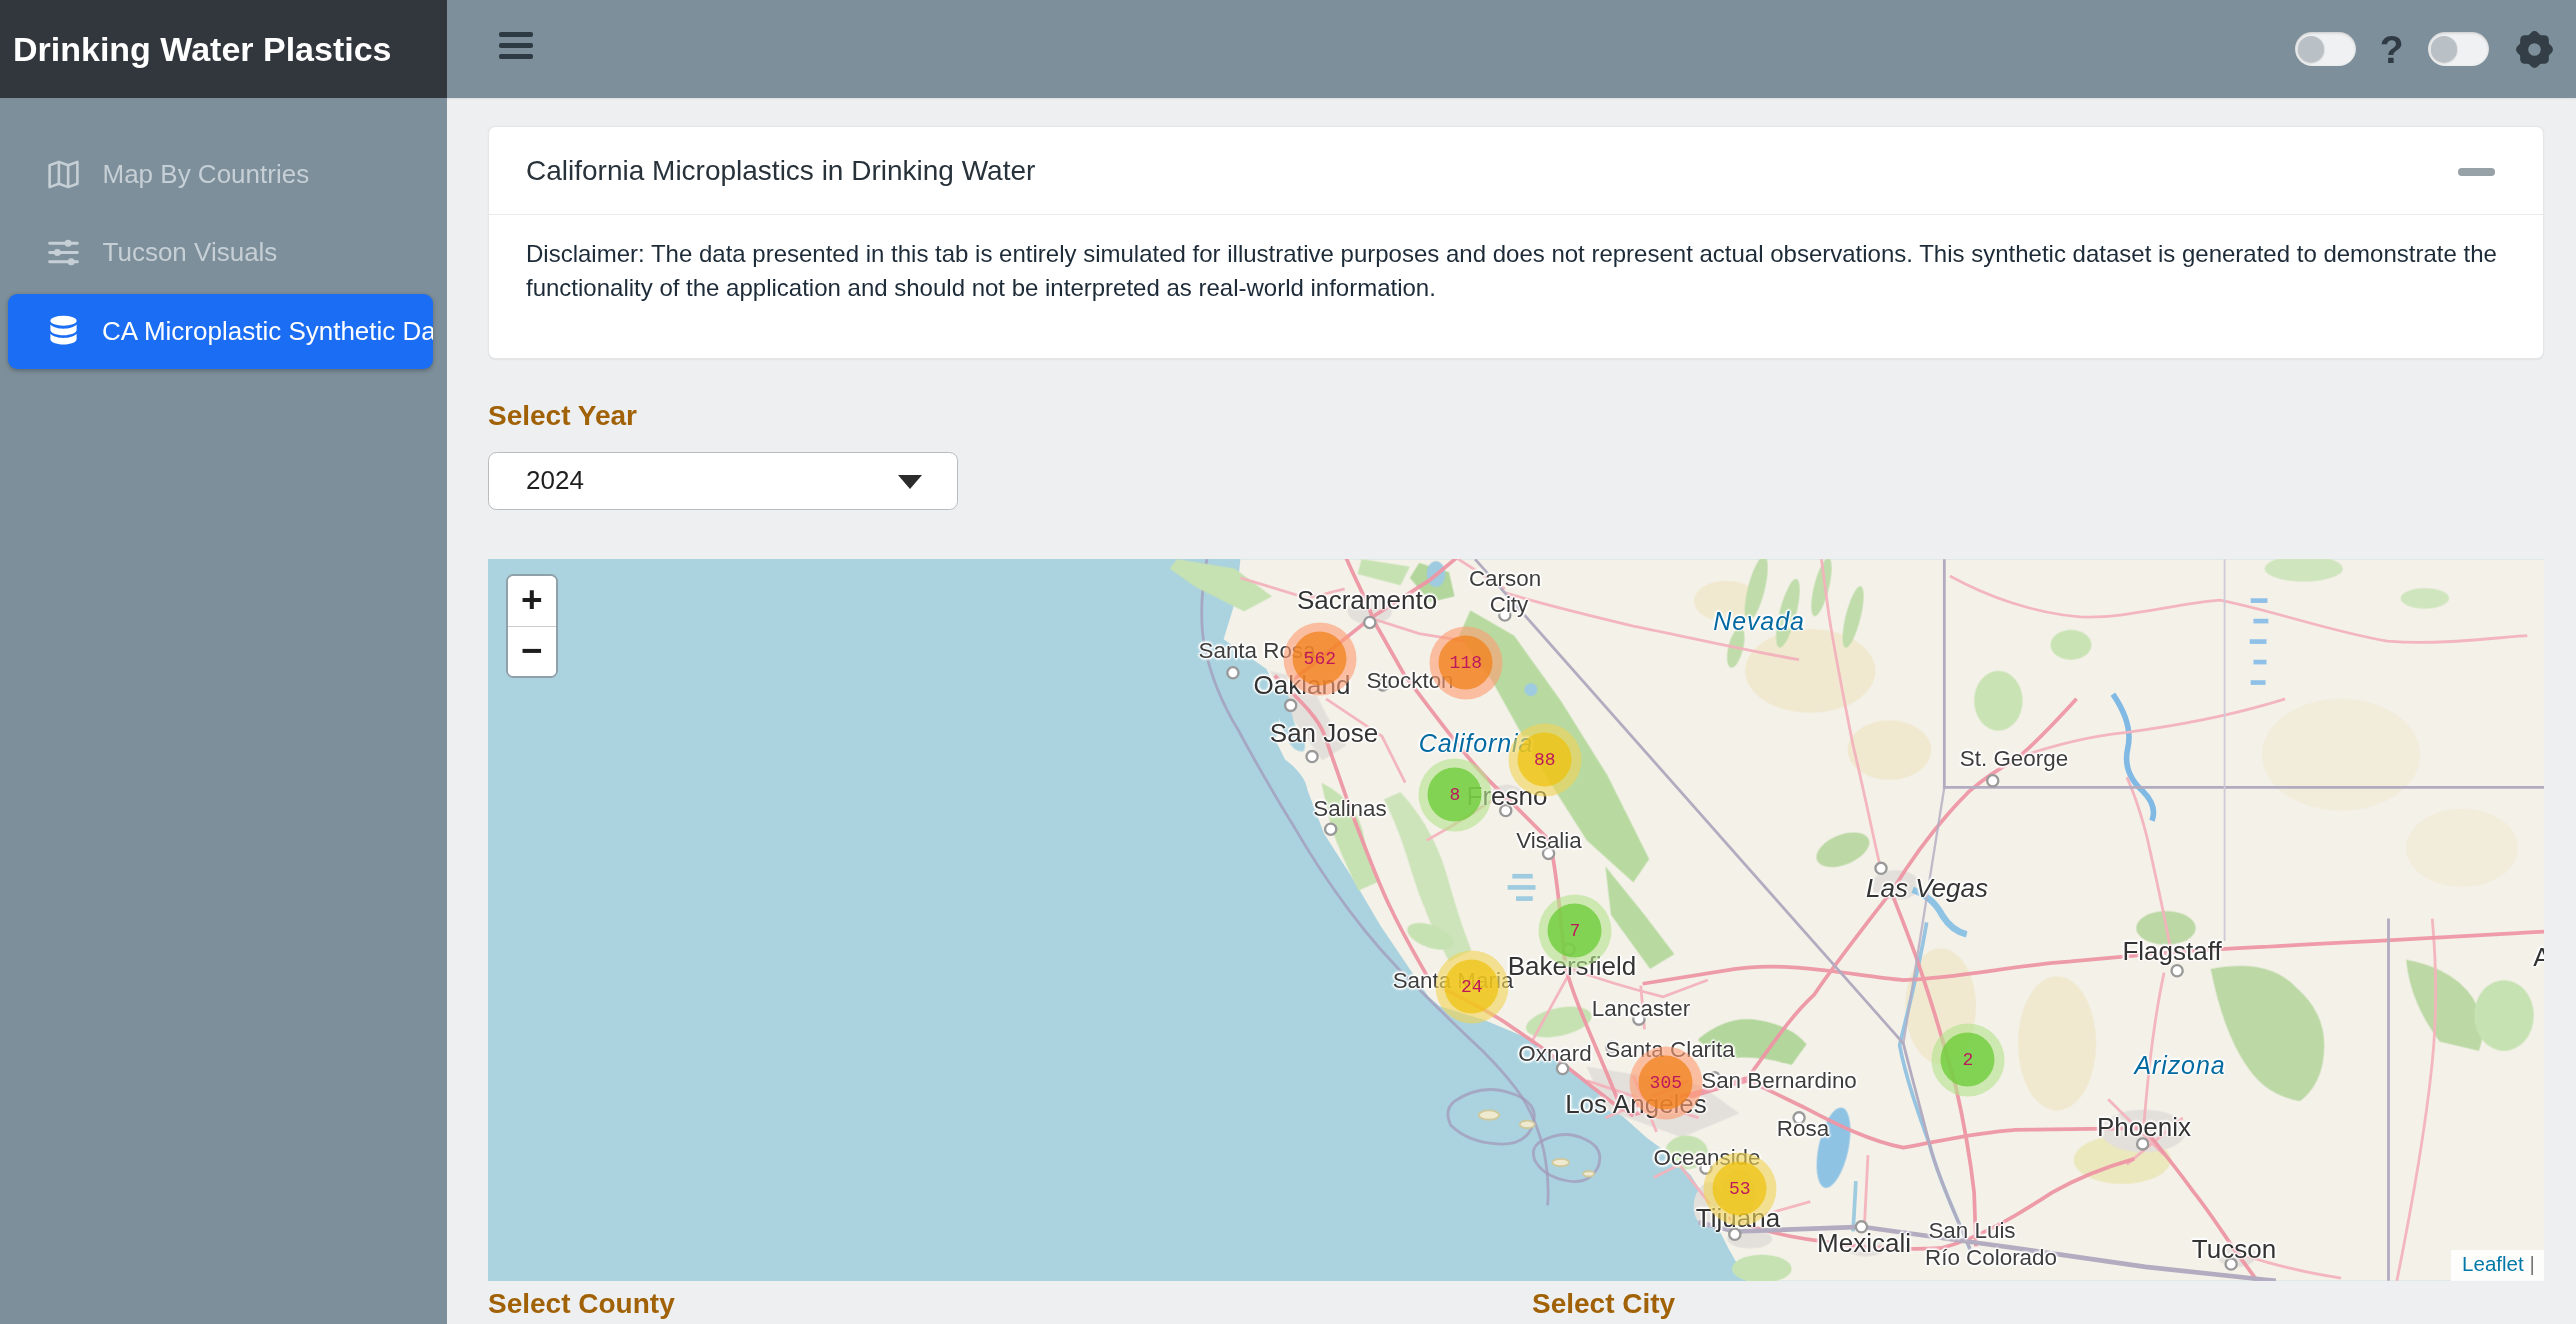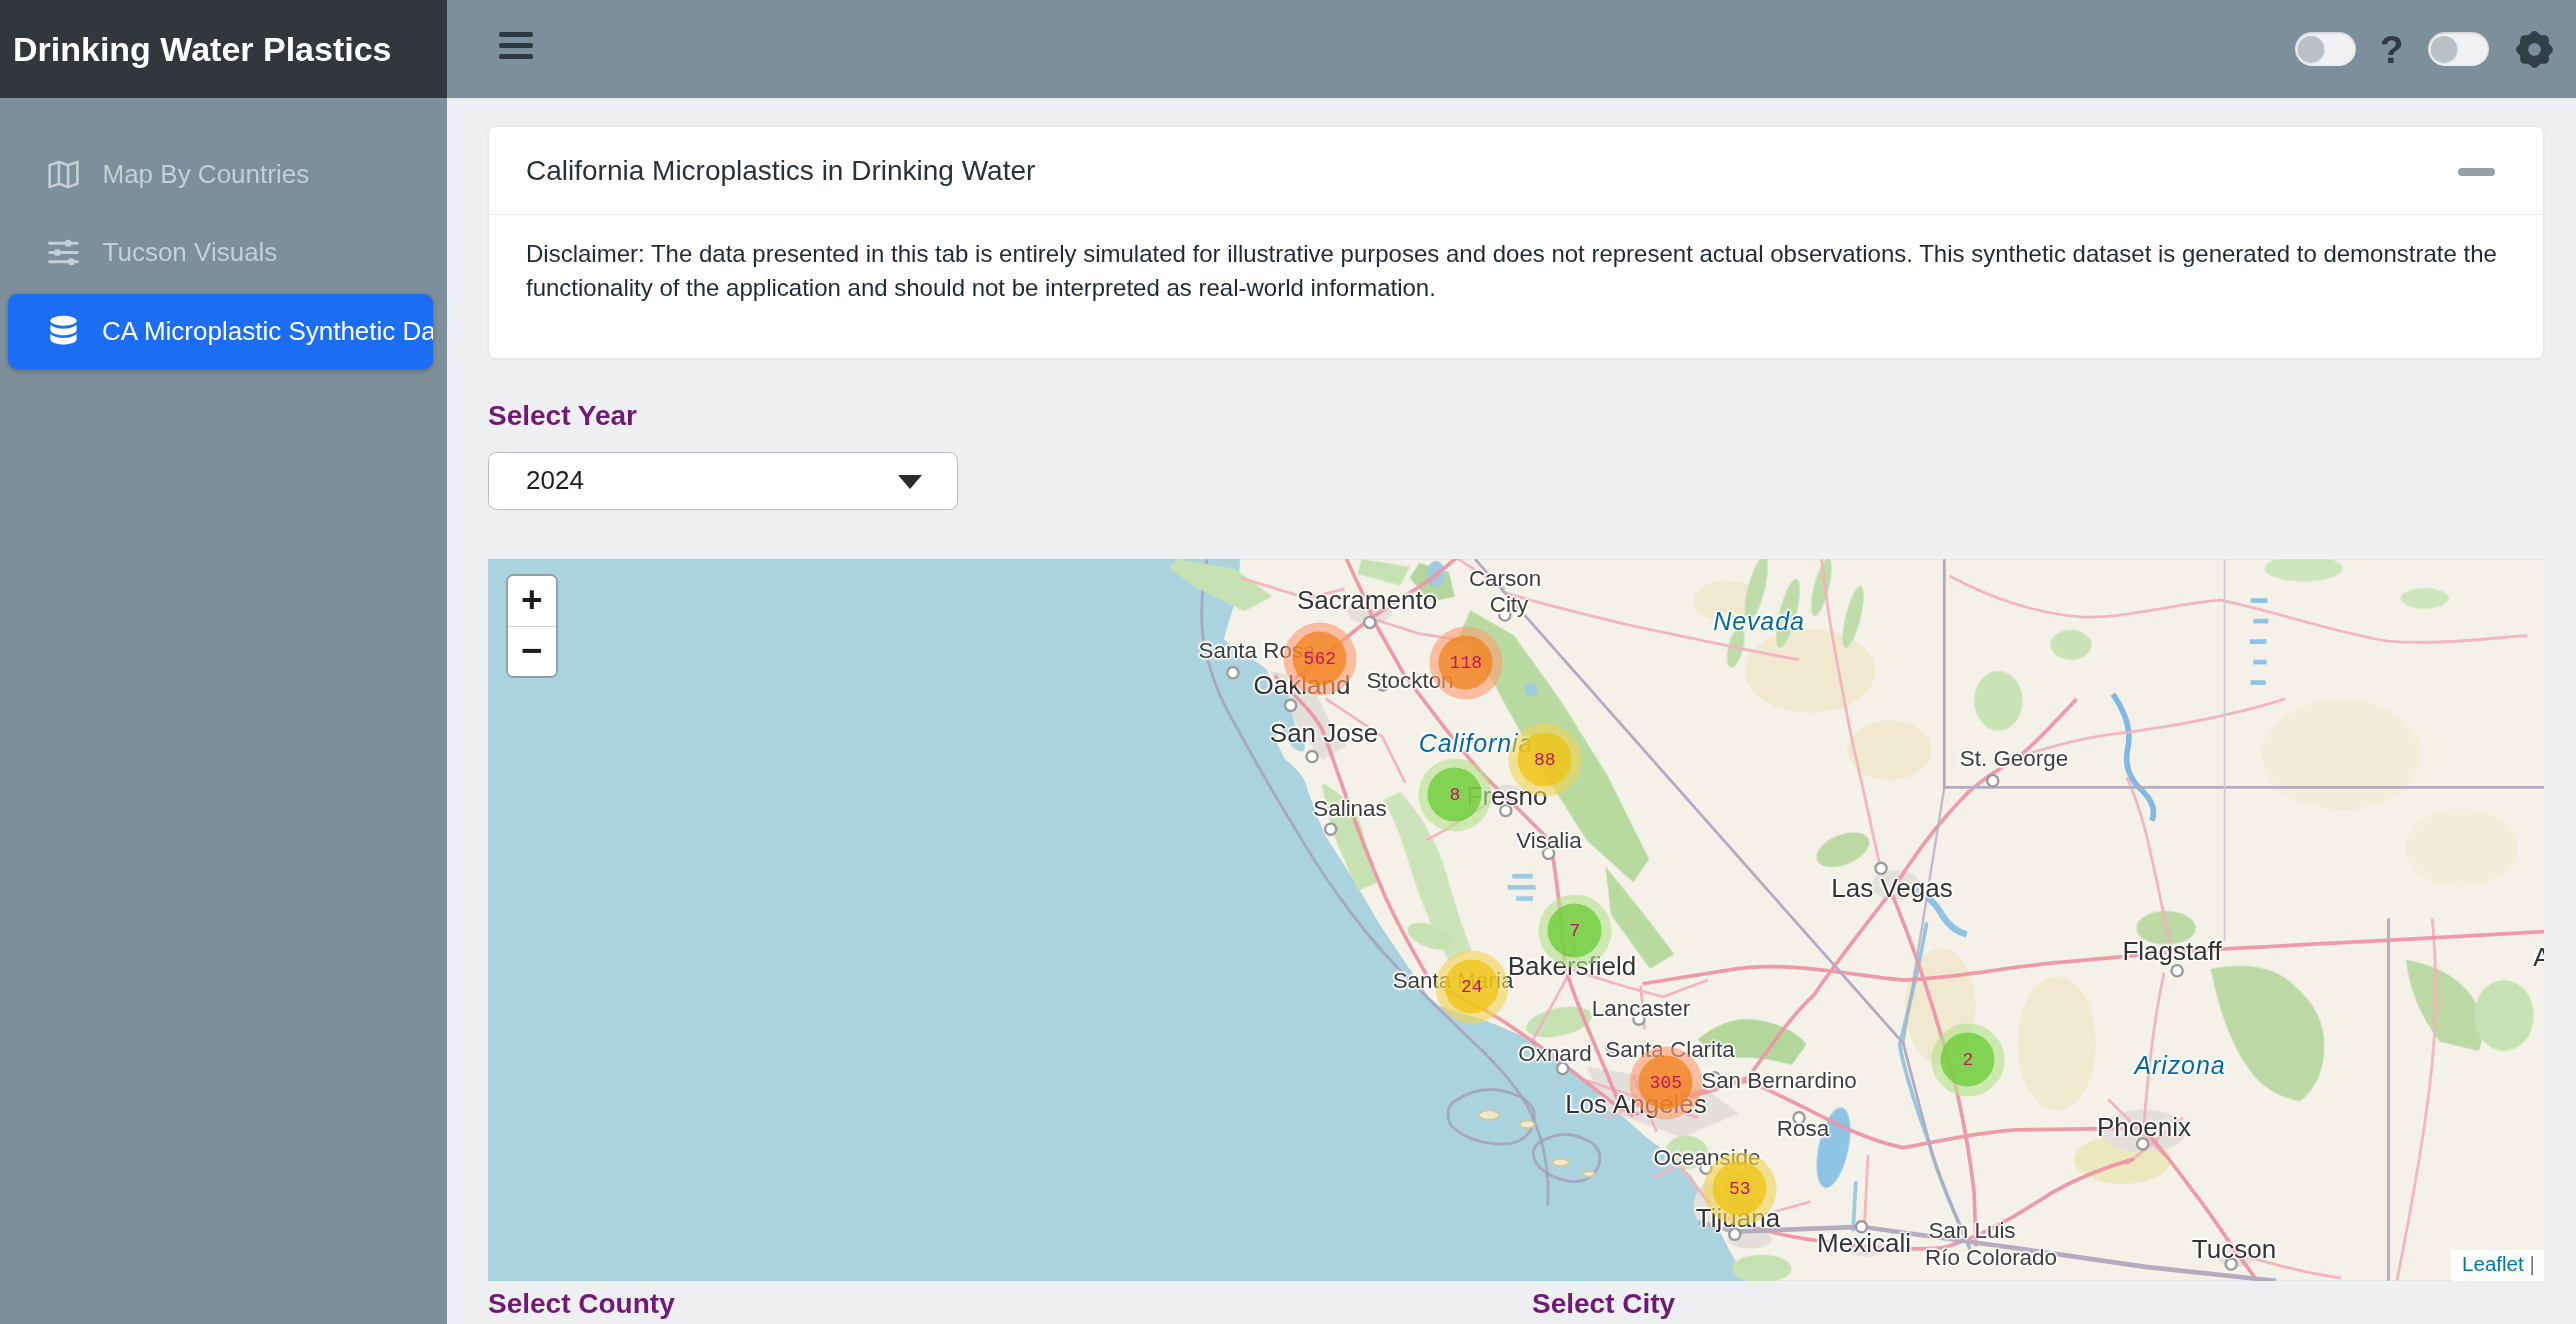--- a/index.html
+++ b/index.html
@@ -29,21 +29,21 @@
 
   
   .card { position:absolute; left:488px; top:126px; width:2056px; height:233px; background:#fff; border:0.9px solid #e4e6e8; border-radius:7.5px; box-shadow:0 0.9px 1.9px rgba(0,0,0,.06); }
   .card-header { position:relative; height:88px; border-bottom:0.9px solid #e8eaec; }
   .card-title { position:absolute; left:37px; top:0; line-height:88px; font-size:28px; color:#28323a; }
   .collapse-btn { position:absolute; right:48px; top:41px; width:37px; height:7.5px; border-radius:3.7px; background:#97a1a8; cursor:pointer; }
   .card-body { padding:22.4px 37px 0 37px; }
   .disclaimer { width:1984px; font-size:24px; line-height:34px; color:#1d2b38; }
 
   
-  .field-label { position:absolute; font-size:28px; font-weight:700; color:#701a75; }
+  .field-label { position:absolute; font-size:28px; font-weight:700; color:#a16207; }
   .select-box { position:absolute; left:488px; top:452px; width:470px; height:58px; background:#fff; border:1.9px solid #b9bcbe; border-radius:8.4px; cursor:pointer; }
   .select-box .val { position:absolute; left:37px; top:0; line-height:54px; font-size:26px; color:#1e1e1e; }
   .select-box .caret { position:absolute; right:35px; top:22.4px; width:0; height:0; border-left:12px solid transparent; border-right:12px solid transparent; border-top:14px solid #2b2b2b; }
 
   
   .map { position:absolute; left:488px; top:559px; width:2056px; height:722px; overflow:hidden; background:#aad3df; cursor:grab; }
   .map svg.art { position:absolute; left:0; top:0; }
   .map-labels { position:absolute; left:0; top:0; width:100%; height:100%; pointer-events:none; }
   .map-label { position:absolute; transform:translate(-50%,-50%); white-space:nowrap; color:#3d3d3d; font-size:22.4px;
                text-shadow:-1.9px 0 1.9px #fff,1.9px 0 1.9px #fff,0 -1.9px 1.9px #fff,0 1.9px 1.9px #fff,-0.9px -0.9px 0 #fff,0.9px 0.9px 0 #fff; }
@@ -310,21 +310,21 @@
         <span class="map-label state" style="left: 1271px; top: 62px;">Nevada</span>
         <span class="map-label town" style="left: 769px; top: 92px;">Santa Rosa</span>
         <span class="map-label city" style="left: 814px; top: 126px;">Oakland</span>
         <span class="map-label town" style="left: 922px; top: 122px;">Stockton</span>
         <span class="map-label city" style="left: 836px; top: 174px;">San Jose</span>
         <span class="map-label state" style="left: 988px; top: 184px;">California</span>
         <span class="map-label town" style="left: 862px; top: 250px;">Salinas</span>
         <span class="map-label city" style="left: 1019px; top: 237px;">Fresno</span>
         <span class="map-label town" style="left: 1061px; top: 282px;">Visalia</span>
         <span class="map-label town" style="left: 1526px; top: 200px;">St. George</span>
-        <span class="map-label city" style="left: 1404px; top: 329px;">Las Vegas</span>
+        <span class="map-label city" style="left: 1439px; top: 329px; font-style: italic;">Las Vegas</span>
         <span class="map-label city" style="left: 1084px; top: 407px;">Bakersfield</span>
         <span class="map-label town" style="left: 965px; top: 422px;">Santa Maria</span>
         <span class="map-label town" style="left: 1153px; top: 450px;">Lancaster</span>
         <span class="map-label town" style="left: 1182px; top: 491px;">Santa Clarita</span>
         <span class="map-label town" style="left: 1067px; top: 495px;">Oxnard</span>
         <span class="map-label town" style="left: 1291px; top: 522px;">San Bernardino</span>
         <span class="map-label city" style="left: 1148px; top: 545px;">Los Angeles</span>
         <span class="map-label town" style="left: 1315px; top: 570px;">Rosa</span>
         <span class="map-label town" style="left: 1219px; top: 599px;">Oceanside</span>
         <span class="map-label city" style="left: 1250px; top: 659px;">Tijuana</span>

